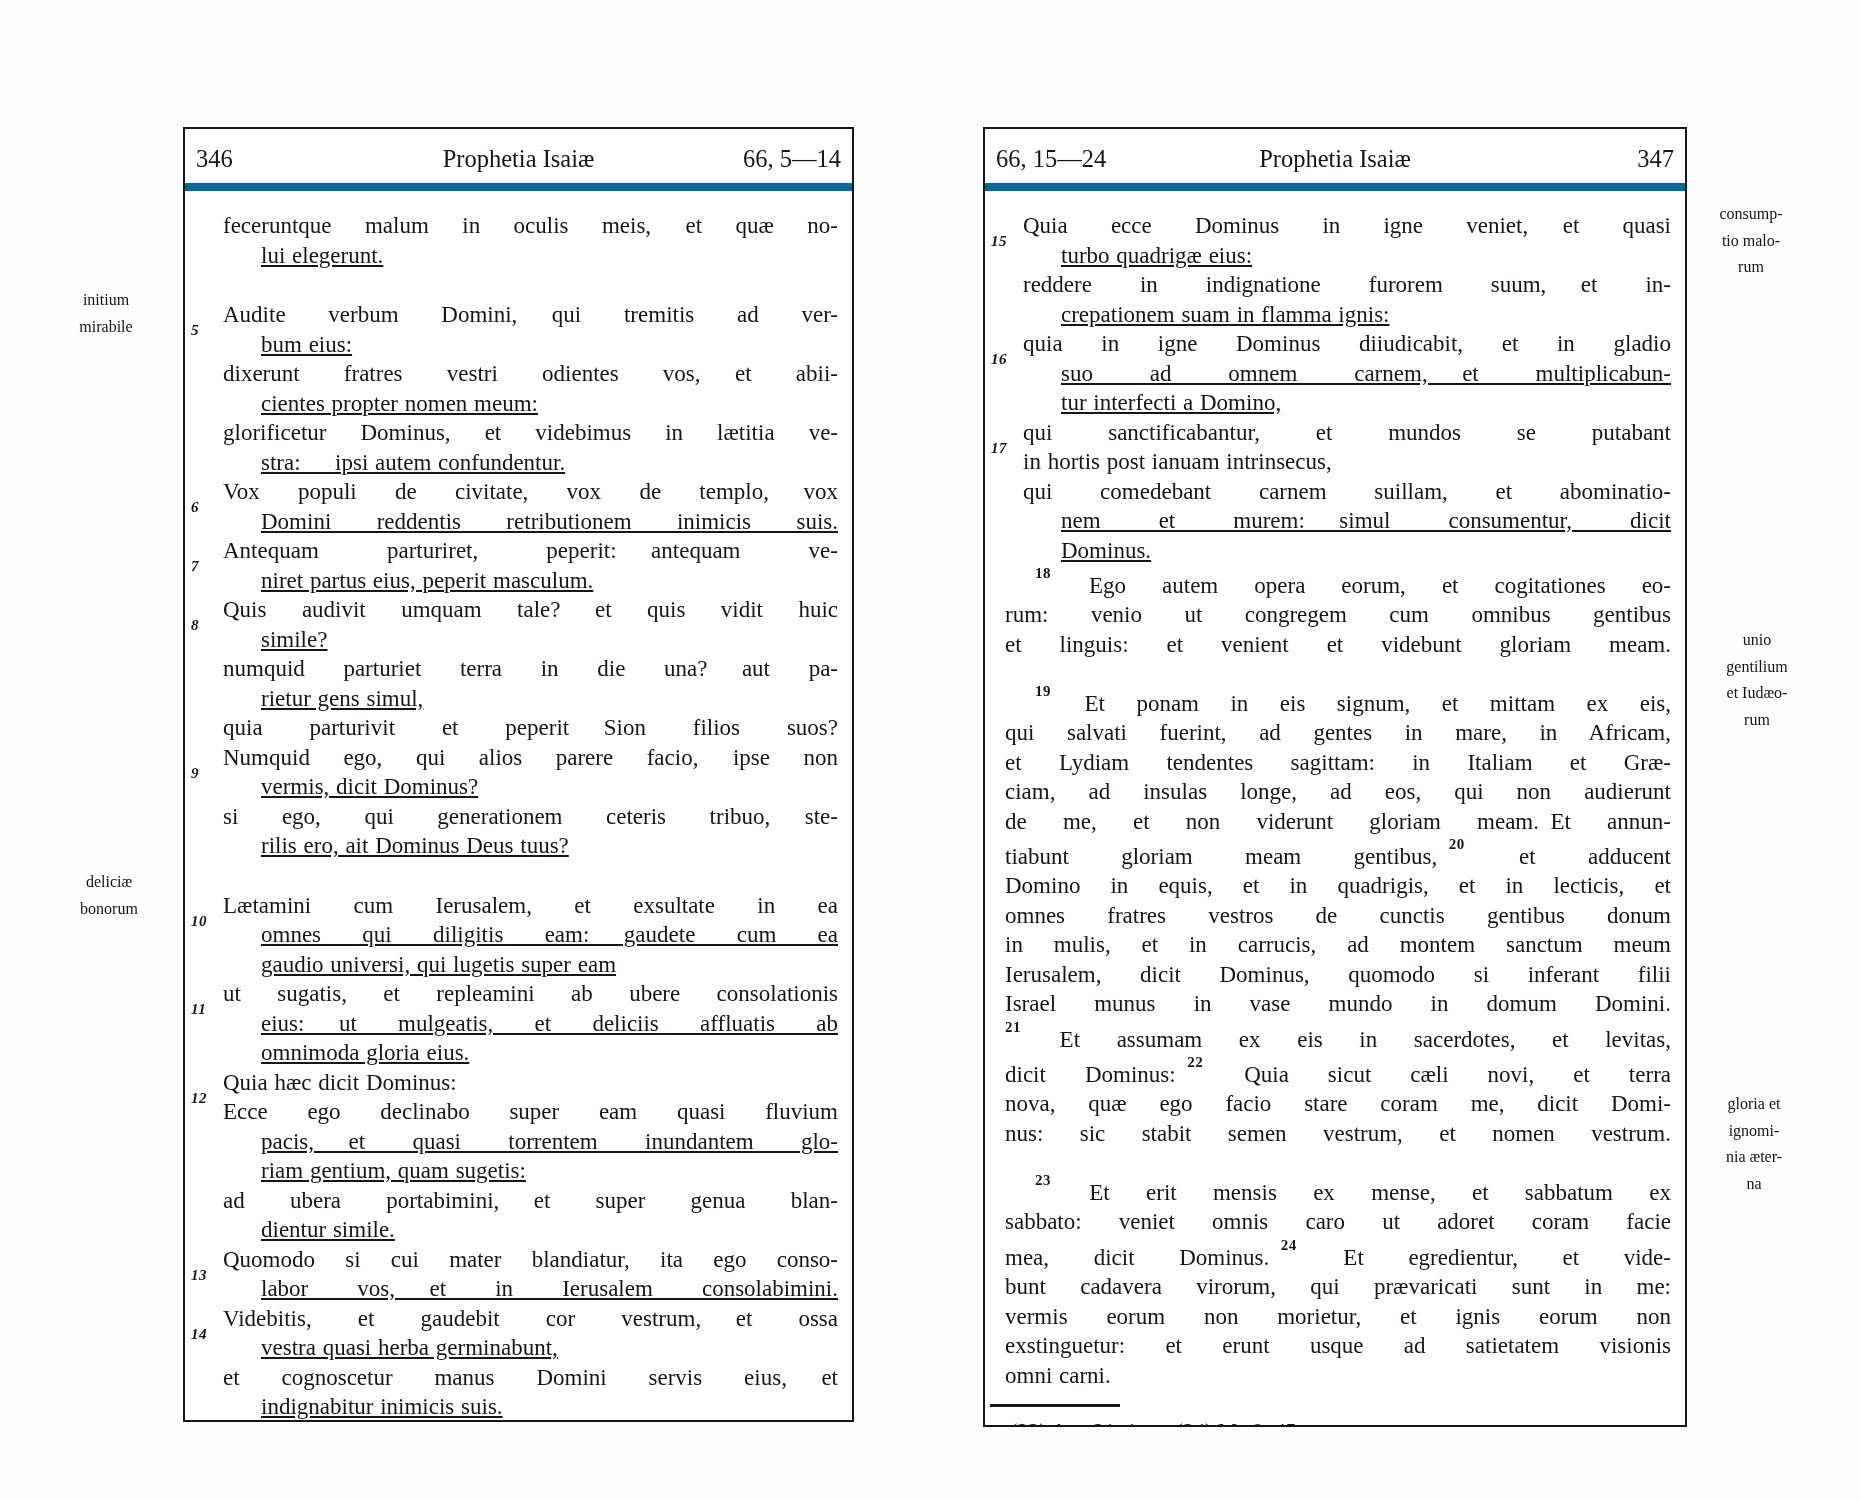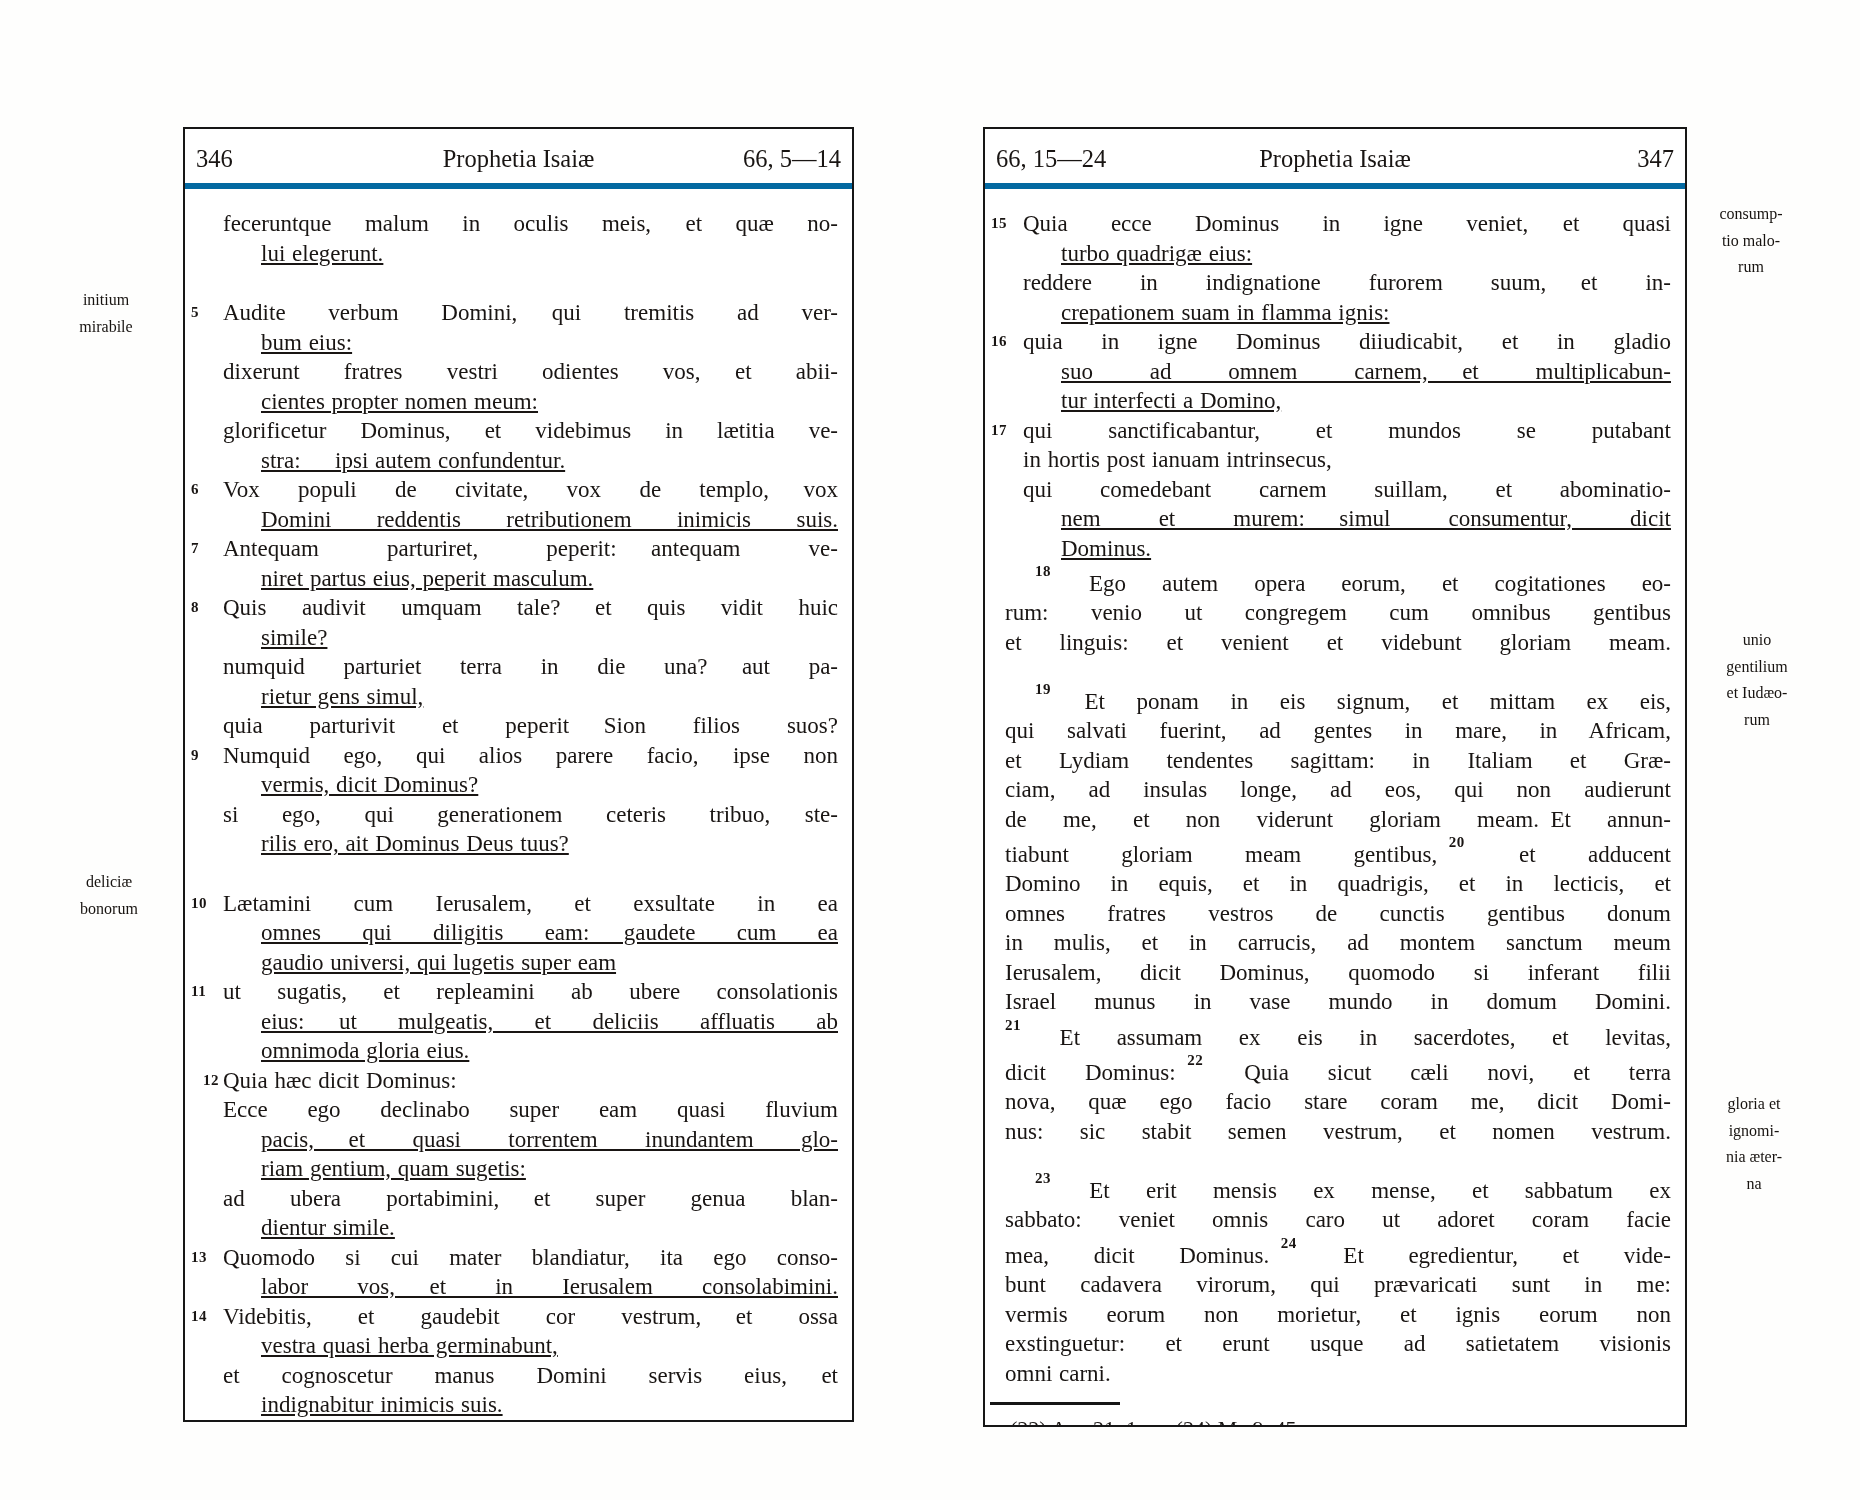--- a/index.html
+++ b/index.html
@@ -7,38 +7,38 @@
     width:1860px;height:1500px;position:relative;background:#fefefd;
     font-family:"Liberation Serif","DejaVu Serif",serif;color:#191513;
     -webkit-font-smoothing:antialiased;
   }
   .page{position:absolute;background:#fff;border:2.5px solid #161616;overflow:hidden;}
   #page-left{left:183px;top:127px;width:667px;height:1291px;}
   #page-right{left:983px;top:127px;width:700px;height:1296px;}
 
   .page-header{
     display:grid;grid-template-columns:1fr auto 1fr;align-items:baseline;
-    padding:16px 8px 10px 8px;border-bottom:6px solid #0369a1;font-size:24.5px;
+    padding:16px 8px 10px 8px;border-bottom:8px solid #0369a1;font-size:24.5px;
   }
   .ph-left{text-align:left;padding-left:3px;}
   .ph-center{text-align:center;}
   .ph-right{text-align:right;padding-right:3px;}
 
   .page-body{padding:20px 14px 0 20px;font-size:23px;line-height:29.5px;}
 
   .ln{position:relative;min-height:29.5px;padding-left:18px;word-spacing:1px;}
   .ln.c2{padding-left:56px;text-decoration:underline;}
   .ln.p{padding-left:0;}
   .ln.pf{text-indent:30px;}
   .ln.j{text-align:justify;text-align-last:justify;}
   .ln.g1{margin-top:30px;}
   .ln.g2{margin-top:24px;}
 
   .vnum{font-size:15px;font-weight:bold;letter-spacing:0.5px;}
-  .vnum.hang{position:absolute;left:-14px;top:0;width:28px;text-align:right;line-height:29.5px;}
+  .vnum.hang{position:absolute;left:-14px;top:16px;width:28px;line-height:29.5px;font-style:italic;}
   .vnum.inline{position:relative;top:-6px;padding-right:2px;}
 
   .footnote-rule{width:130px;height:3px;background:#161616;margin:14px 0 10px 5px;}
   .footnote{font-size:22px;line-height:28px;padding-left:25px;}
   .ornament{margin-top:8px;text-align:center;}
 
   .margin-note{
     position:absolute;font-size:16px;line-height:26.5px;text-align:center;color:#171310;
   }
   #note-initium{left:52px;top:287px;width:108px;}

